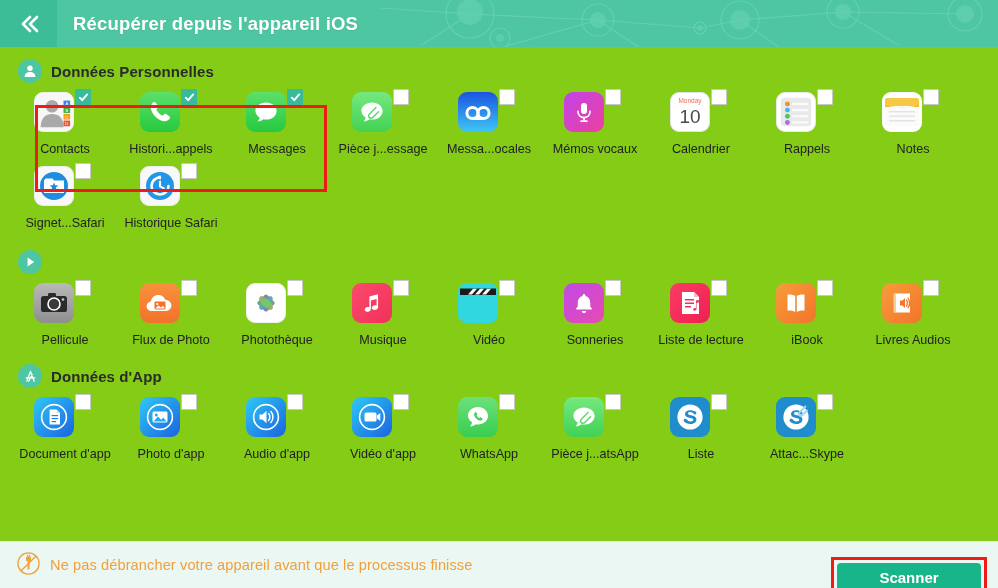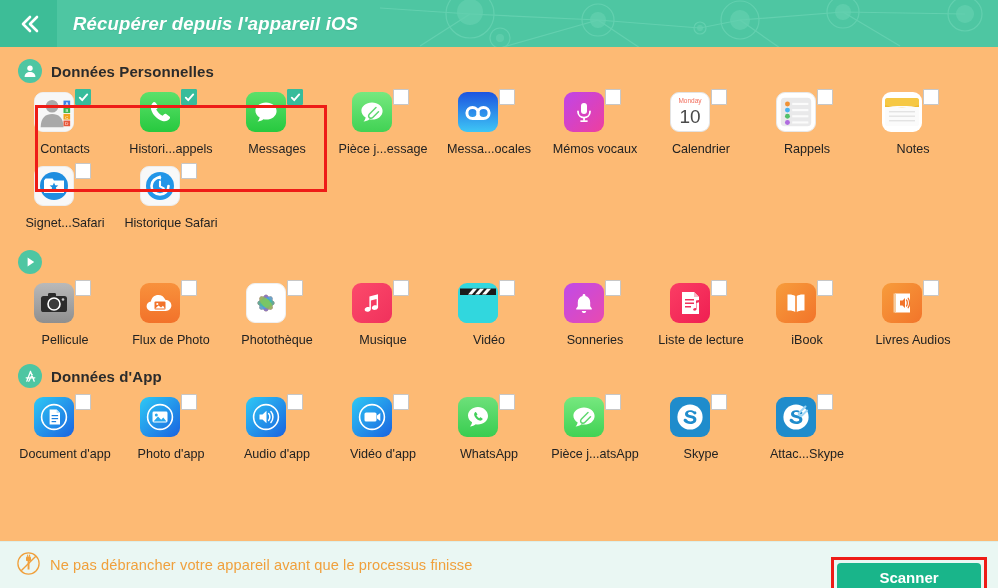--- a/index.html
+++ b/index.html
@@ -17,21 +17,20 @@
   }
 
   
   .header {
     position: relative;
     height: 47px;
     background: #4ec6a2;
     display: flex;
     align-items: stretch;
     overflow: hidden;
-    font-style: italic;
   }
   .header-deco {
     position: absolute;
     left: 0; top: 0; right: 0; bottom: 0;
     pointer-events: none;
     opacity: 1;
   }
   .back-btn {
     width: 57px;
     background: #3dbd97;
@@ -53,21 +52,21 @@
     font-size: 18.5px;
     font-weight: bold;
     letter-spacing: .2px;
     text-shadow: 0 1px 1px rgba(0,0,0,.06);
   }
 
   
   .content {
     position: relative;
     height: 494px;
-    background: #fdba74;
+    background: #84cc16;
     padding: 0;
   }
 
   .section-head {
     display: flex;
     align-items: center;
     gap: 9px;
     padding-left: 18px;
   }
   .section-icon {
@@ -685,21 +684,21 @@
         <div class="cell">
           <div class="icon-wrap">
             <div class="app-icon" style="background:#1f8ccc;">
               <svg width="34" height="34" viewBox="0 0 34 34">
                 <circle cx="17" cy="17" r="12.6" fill="#fff"></circle>
                 <path d="M21.5 11.5 C20.3 10.6 18.7 10.2 17.1 10.2 C14.2 10.2 12 11.8 12 14 C12 16.1 13.7 17.2 16.3 17.8 L18.4 18.3 C19.7 18.6 20.3 19 20.3 19.8 C20.3 20.8 19.2 21.5 17.6 21.5 C15.8 21.5 14.6 20.8 13.8 19.6 C13.4 19 12.9 18.7 12.2 18.7 C11.2 18.7 10.6 19.4 10.6 20.2 C10.6 20.7 10.8 21.2 11.1 21.6 C12.3 23.2 14.5 24 17.4 24 C20.9 24 23.4 22.3 23.4 19.5 C23.4 17.3 21.9 16.1 19 15.5 L16.9 15 C15.5 14.7 14.9 14.3 14.9 13.6 C14.9 12.7 15.8 12.1 17.2 12.1 C18.6 12.1 19.6 12.6 20.4 13.6 C20.9 14.2 21.3 14.4 21.9 14.4 C22.8 14.4 23.4 13.8 23.4 13 C23.4 12.5 23.2 12.1 22.9 11.7 C22.6 11.3 22.1 11 21.5 11.5 Z" fill="#1f8ccc"></path>
               </svg>
             </div>
             <span class="chk"></span>
           </div>
-          <div class="cell-label">Skype</div>
+          <div class="cell-label">Liste</div>
         </div>
 
         <div class="cell">
           <div class="icon-wrap">
             <div class="app-icon" style="background:#1f8ccc;">
               <svg width="34" height="34" viewBox="0 0 34 34">
                 <circle cx="17" cy="17" r="12.6" fill="#fff"></circle>
                 <path d="M21.5 11.5 C20.3 10.6 18.7 10.2 17.1 10.2 C14.2 10.2 12 11.8 12 14 C12 16.1 13.7 17.2 16.3 17.8 L18.4 18.3 C19.7 18.6 20.3 19 20.3 19.8 C20.3 20.8 19.2 21.5 17.6 21.5 C15.8 21.5 14.6 20.8 13.8 19.6 C13.4 19 12.9 18.7 12.2 18.7 C11.2 18.7 10.6 19.4 10.6 20.2 C10.6 20.7 10.8 21.2 11.1 21.6 C12.3 23.2 14.5 24 17.4 24 C20.9 24 23.4 22.3 23.4 19.5 C23.4 17.3 21.9 16.1 19 15.5 L16.9 15 C15.5 14.7 14.9 14.3 14.9 13.6 C14.9 12.7 15.8 12.1 17.2 12.1 C18.6 12.1 19.6 12.6 20.4 13.6 C20.9 14.2 21.3 14.4 21.9 14.4 C22.8 14.4 23.4 13.8 23.4 13 C23.4 12.5 23.2 12.1 22.9 11.7 C22.6 11.3 22.1 11 21.5 11.5 Z" fill="#1f8ccc"></path>
                 <path d="M26.5 6.5 L20.5 12.5 C19.5 13.5 19.6 14.8 20.5 15.5 C21.3 16.2 22.5 16 23.4 15.1 L28 10.5" stroke="#9fd6f5" stroke-width="2" fill="none" stroke-linecap="round"></path>
               </svg>

